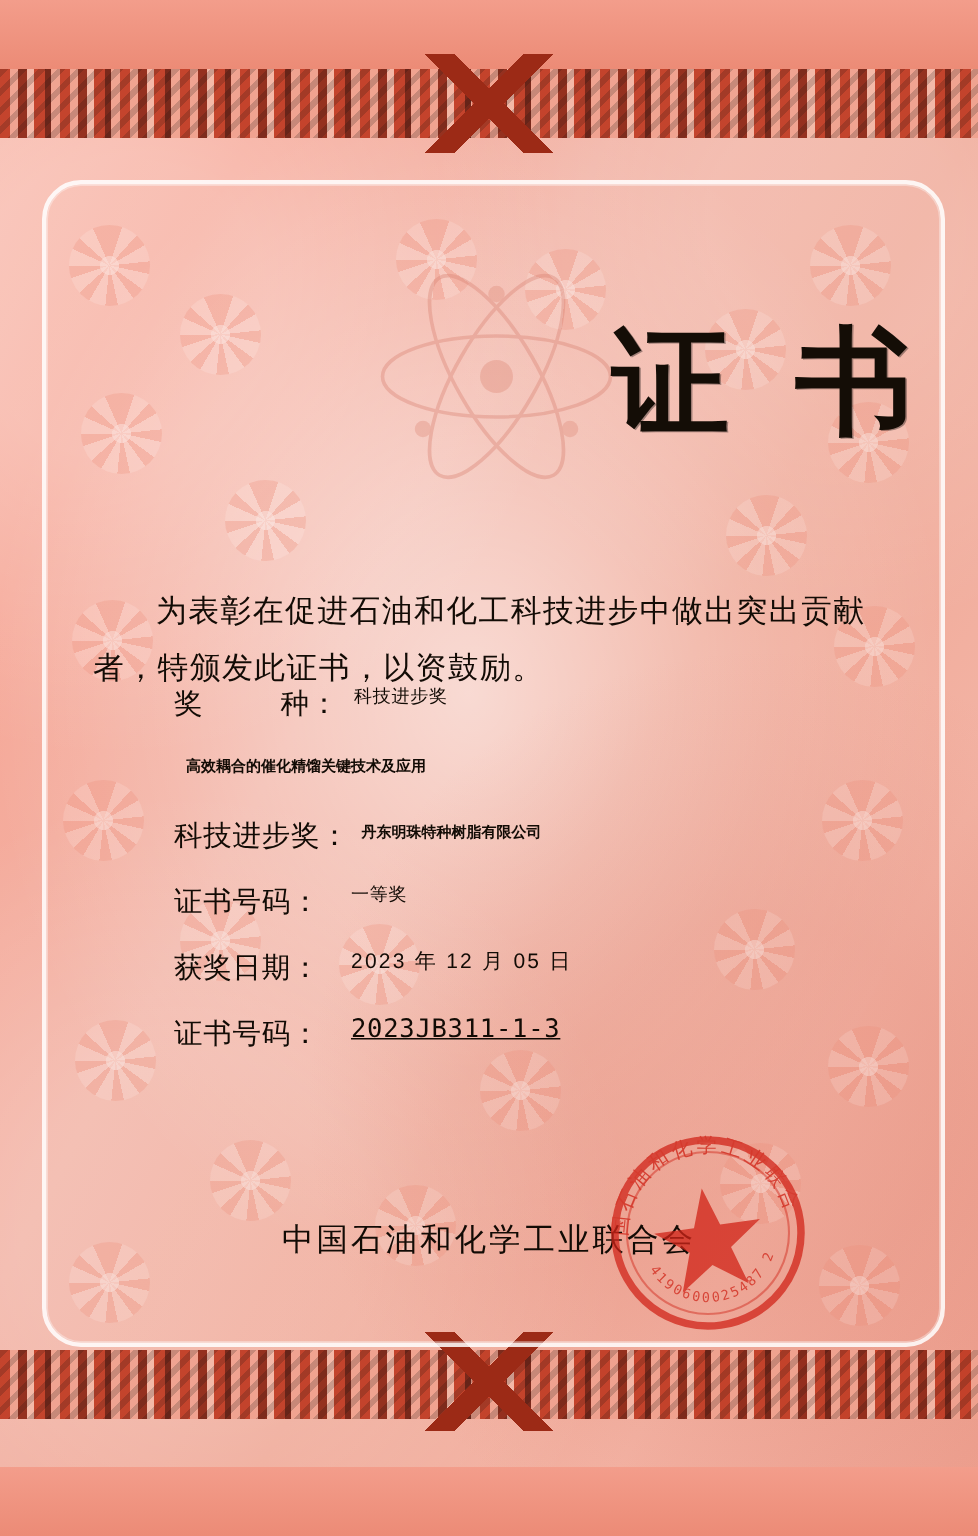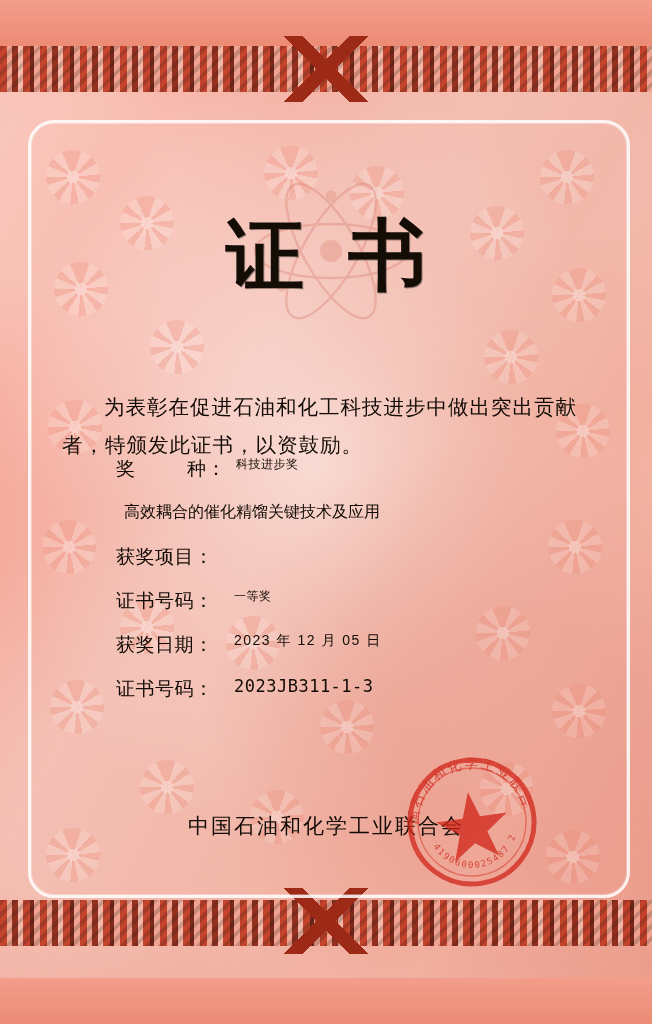--- a/index.html
+++ b/index.html
@@ -128,21 +128,21 @@
     width: 170px;
     height: 150px;
     opacity: 0.45;
   }
 
   
   .title-block {
     position: absolute;
     left: 0; top: 216px;
     width: 652px;
-    text-align: center;
+    text-align: right;
   }
   .title-cn {
     font-family: "DejaVu Serif", serif;
     font-weight: 700;
     font-size: 78px;
     letter-spacing: 44px;
     text-indent: 44px;
     color: #140d06;
     line-height: 1;
     text-shadow: 1px 1px 0 rgba(0,0,0,0.35);
@@ -199,29 +199,31 @@
   }
   .row-value {
     flex: 1 1 auto;
     font-family: "DejaVu Serif", serif;
     font-size: 12px;
     color: #120b05;
     letter-spacing: 0.5px;
     padding-left: 8px;
   }
   .row-value.small {
-    font-size: 16px;
+    font-size: 10px;
     line-height: 23px;
     max-width: 300px;
     letter-spacing: 0;
+    font-weight: bold;
   }
   .row-value.mono {
     font-family: "DejaVu Sans Mono", monospace;
     font-size: 17px;
     letter-spacing: 0.5px;
+    text-decoration: underline;
   }
   .row-value.date {
     font-family: Liberation Sans, sans-serif;
     font-size: 14px;
     letter-spacing: 1.5px;
   }
 
   
   .issuer {
     position: absolute;
@@ -317,21 +319,22 @@
         <span>种：</span>
       </div>
       <div class="row-value">科技进步奖</div>
     </div>
 
     <div class="row">
       <div class="row-value small">高效耦合的催化精馏关键技术及应用</div>
     </div>
 
     <div class="row">
-      <div class="row-label">获奖项目：</div>
+      <div class="row-label">科技进步奖：</div>
+      <div class="row-value small">丹东明珠特种树脂有限公司</div>
     </div>
 
     <div class="row">
       <div class="row-label">证书号码：</div>
       <div class="row-value">一等奖</div>
     </div>
 
     <div class="row">
       <div class="row-label">获奖日期：</div>
       <div class="row-value date">2023 年 12 月 05 日</div>

